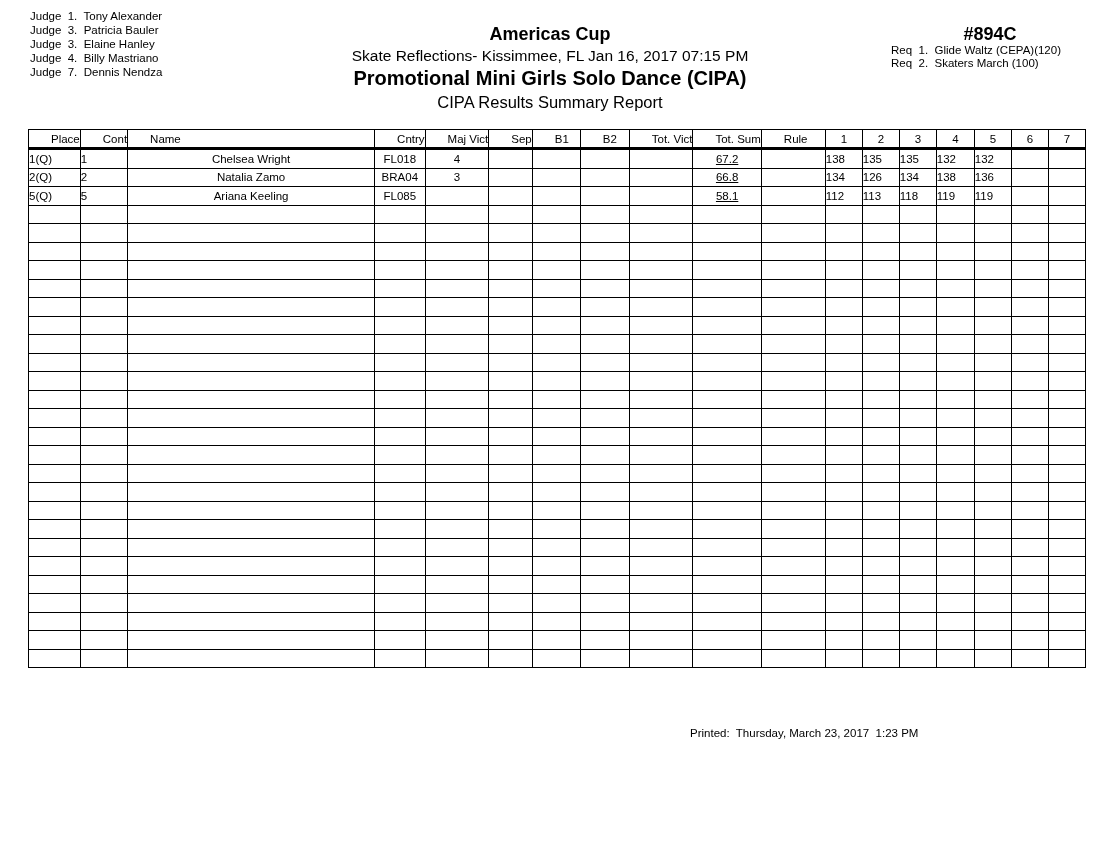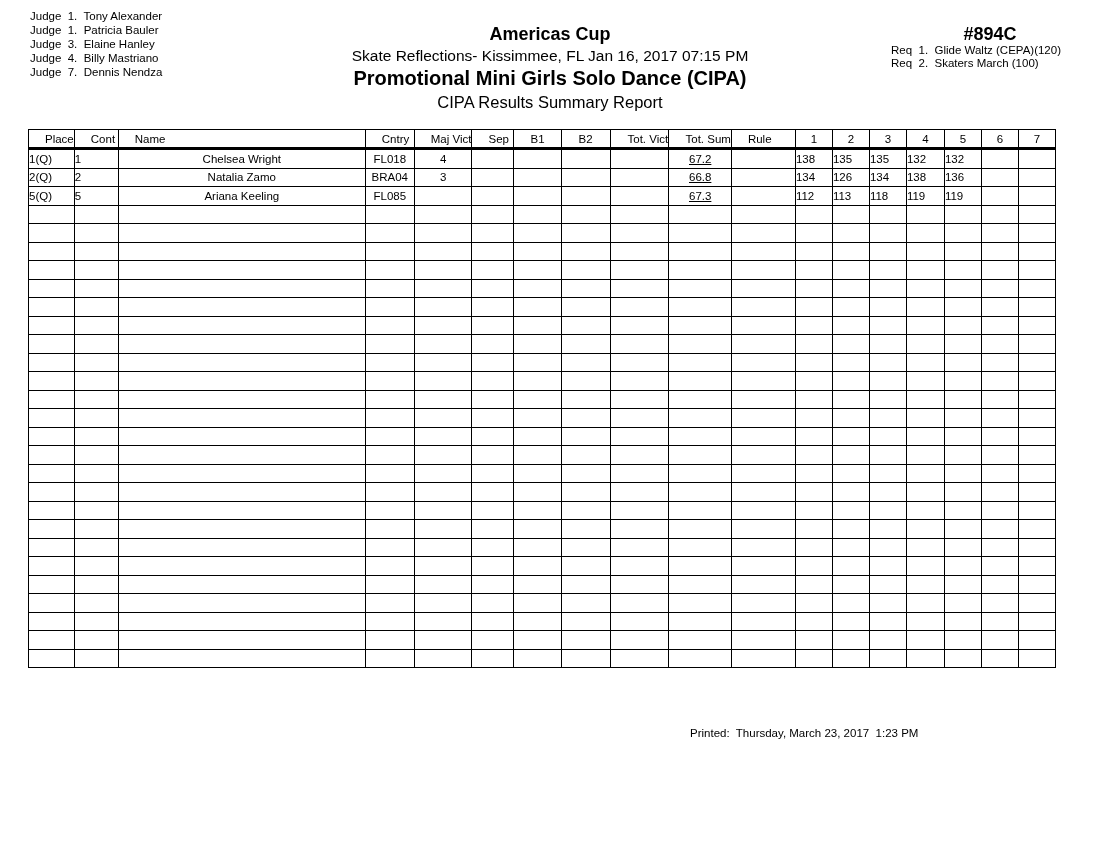--- a/index.html
+++ b/index.html
@@ -14,35 +14,35 @@
   .t-report { font-size: 16.5px; line-height: 20px; margin-top: 2px; }
   .event-id { position: absolute; left: 930px; width: 120px; top: 24px; text-align: center;
               font-size: 18px; font-weight: bold; line-height: 21px; }
   .reqs { position: absolute; left: 891px; top: 44px; font-size: 11.5px; line-height: 13px; }
   .reqs div { white-space: pre; }
 
   table.results { position: absolute; left: 28px; top: 129px; border-collapse: collapse;
                   table-layout: fixed; font-size: 11.5px; }
   table.results th, table.results td { border: 1.3px solid #000; height: 17.5px; padding: 0;
                   white-space: nowrap; overflow: hidden; font-weight: normal; }
-  table.results thead th { border-bottom: 3px solid #000; height: 17px; text-align: left; padding-left: 16px; }
+  table.results thead th { border-bottom: 3px solid #000; height: 17px; text-align: left; padding-left: 22px; }
   table.results thead th.c { text-align: center; padding-left: 0; }
   td.center { text-align: left; }
   td.left { text-align: center; padding-left: 5px; }
   td.majv { padding-left: 12px; }
   td.tsum { padding-left: 9px; text-decoration: underline; }
 
   .printed { position: absolute; left: 690px; top: 727px; font-size: 11.5px; white-space: pre; text-align: right; }
 </style>
 </head>
 <body>
 
 <div class="judges">
   <div>Judge  1.  Tony Alexander</div>
-  <div>Judge  1.  Patricia Bauler</div>
+  <div>Judge  3.  Patricia Bauler</div>
   <div>Judge  3.  Elaine Hanley</div>
   <div>Judge  4.  Billy Mastriano</div>
   <div>Judge  7.  Dennis Nendza</div>
 </div>
 
 <div class="title-block">
   <div class="t-event">Americas Cup</div>
   <div class="t-venue">Skate Reflections- Kissimmee, FL  Jan 16, 2017  07:15 PM</div>
   <div class="t-class">Promotional Mini Girls Solo Dance (CIPA)</div>
   <div class="t-report">CIPA Results Summary Report</div>
@@ -141,21 +141,21 @@
       <tr>
         <td class="center">5(Q)</td>
         <td class="center">5</td>
         <td class="left">Ariana Keeling</td>
         <td class="left">FL085</td>
         <td class="left majv"></td>
         <td></td>
         <td></td>
         <td></td>
         <td></td>
-        <td class="left tsum">67.3</td>
+        <td class="left tsum">58.1</td>
         <td></td>
         <td class="center">112</td>
         <td class="center">113</td>
         <td class="center">118</td>
         <td class="center">119</td>
         <td class="center">119</td>
         <td class="center"></td>
         <td class="center"></td>
       </tr>
       <tr>

